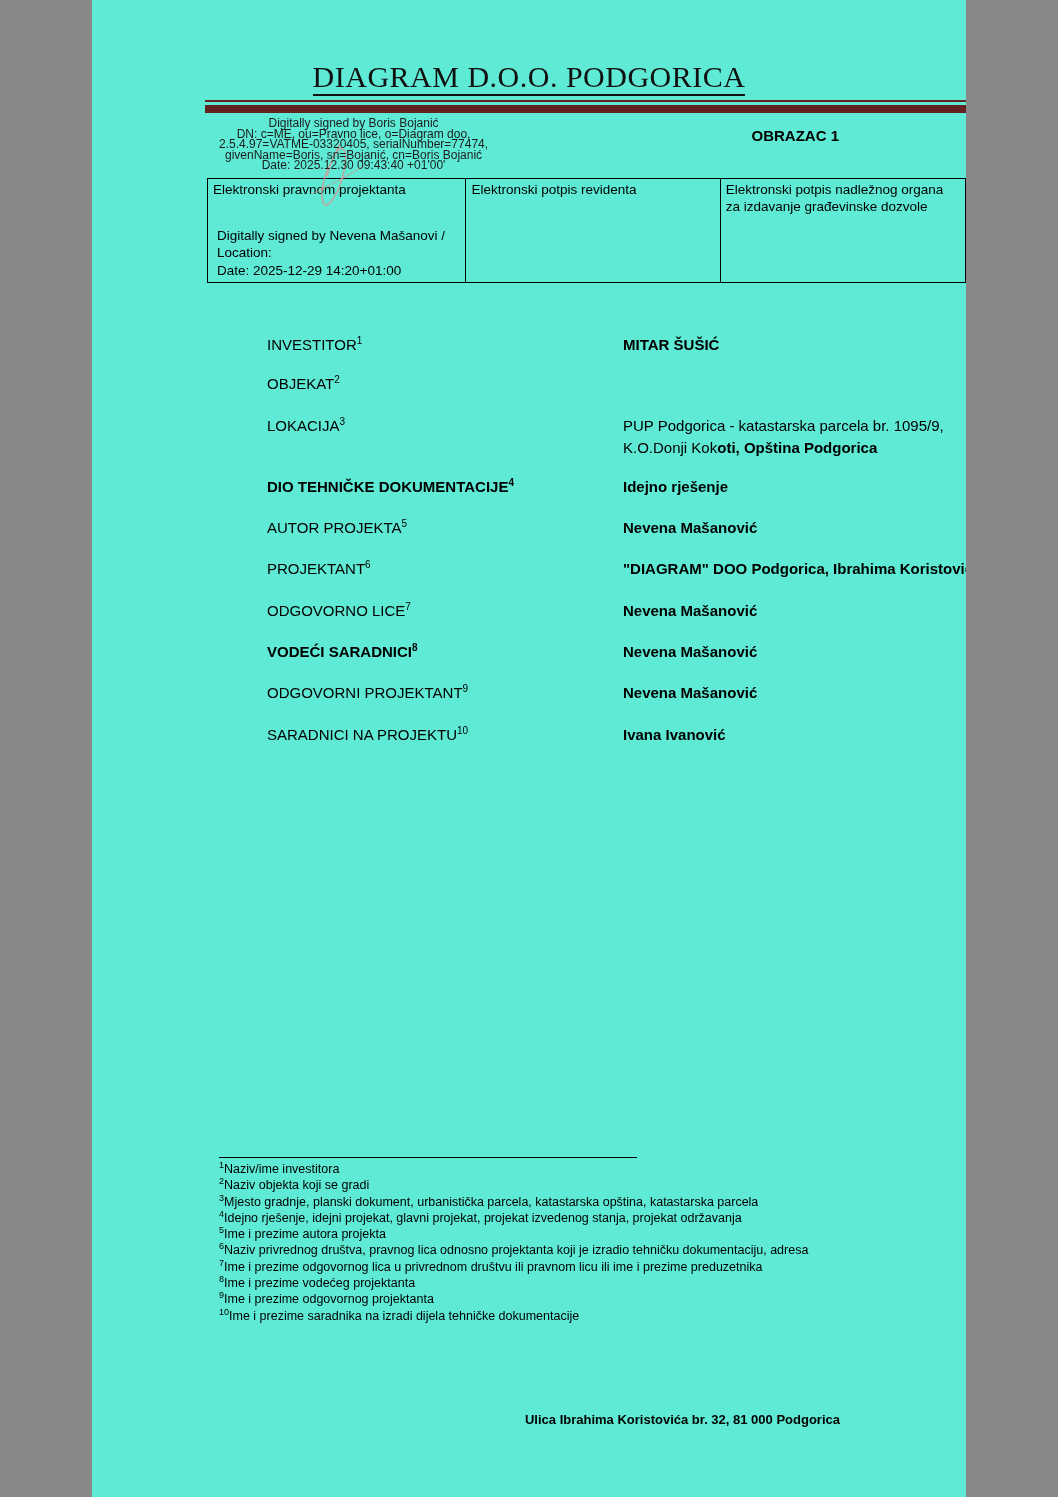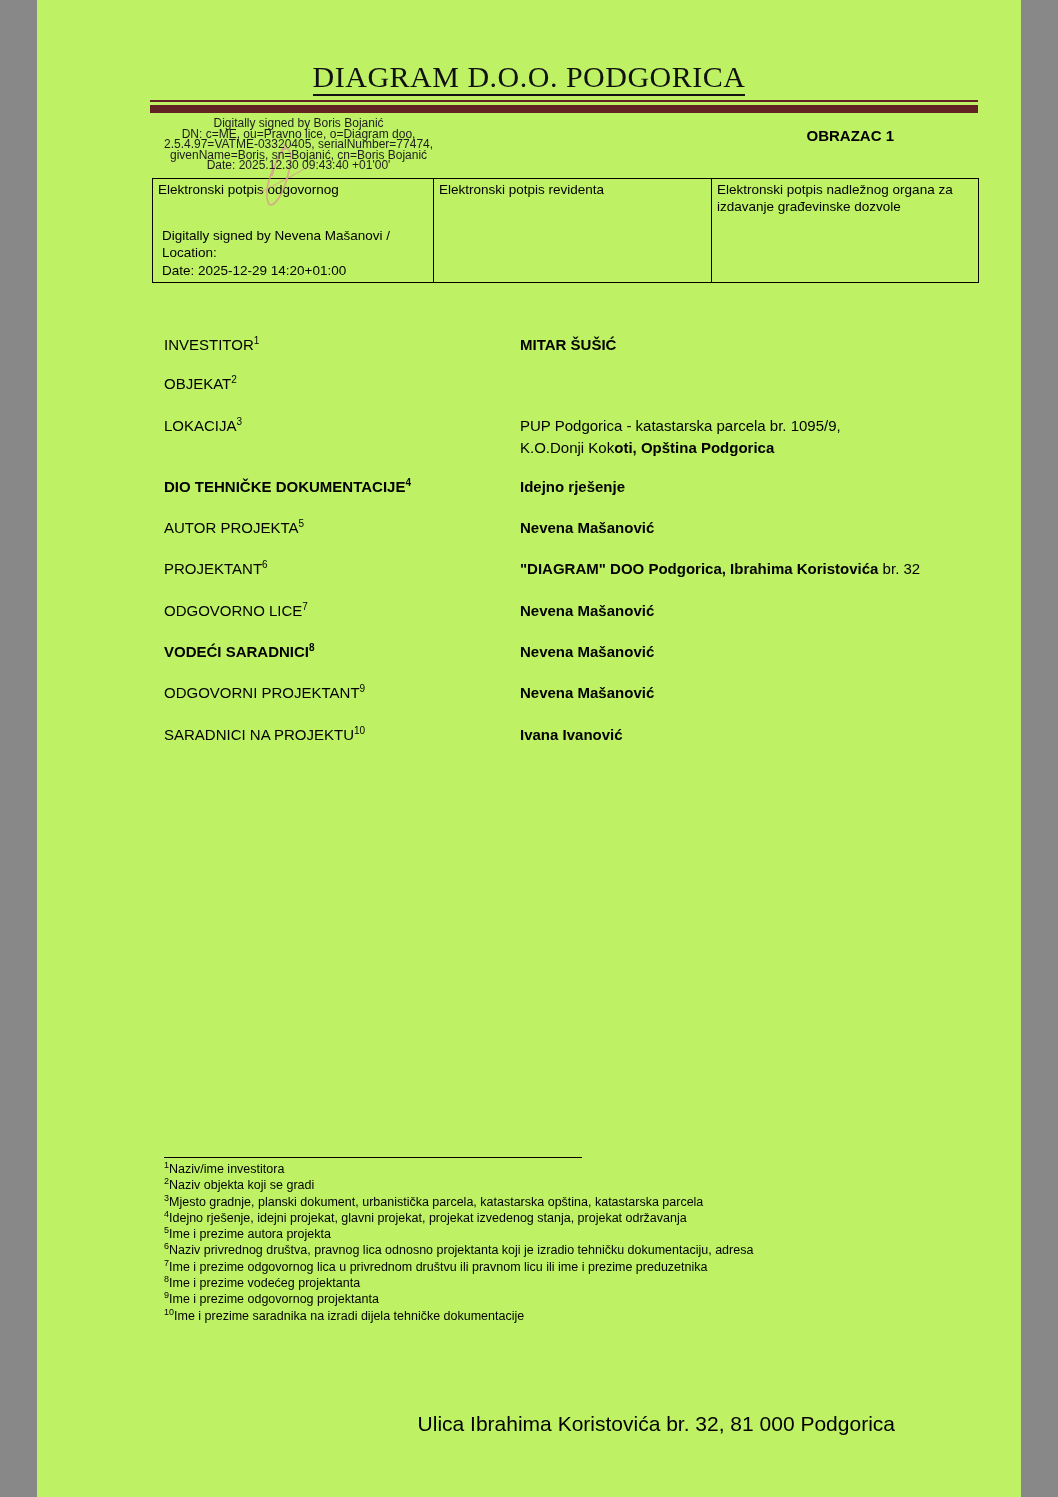--- a/index.html
+++ b/index.html
@@ -1,18 +1,18 @@
 <!DOCTYPE html>
 <html><head>
 <meta charset="utf-8">
 <style>
   html,body{margin:0;padding:0;background:#888;}
   .page{
-    position:relative;width:984px;height:1497px;margin:0 auto;
-    background:#bef264;overflow:hidden;
+    position:relative;width:874px;height:1497px;margin:0 auto;
+    background:#5eead4;overflow:hidden;
     font-family:"Liberation Sans",sans-serif;color:#000;
   }
   
   .title{
     position:absolute;top:60px;left:0;width:100%;text-align:center;
     font-family:"Liberation Serif",serif;font-size:30px;letter-spacing:.5px;color:#111;
   }
   .title .und{border-bottom:2.5px solid #111;padding-bottom:1px;}
   .bar-thin{position:absolute;left:113px;top:100px;width:828px;height:2px;background:#622423;}
   .bar-thick{position:absolute;left:113px;top:105px;width:828px;height:8px;background:#622423;}
@@ -31,30 +31,30 @@
   .sig-table td{
     border:1.5px solid #000;vertical-align:top;padding:3px 5px;
     font-size:13.5px;line-height:16.5px;height:96px;
   }
   .td1{width:270px;}
   .td2{width:267px;}
   .td3{width:256px;}
   .nev{margin-top:28px;font-size:13.5px;line-height:17.5px;padding-left:4px;}
   
   .frow{position:absolute;left:127px;width:812px;display:flex;font-size:15px;line-height:21.5px;}
-  .flabel{width:356px;flex:none;}
+  .flabel{width:356px;flex:none;margin-left:48px;}
   .fvalue{flex:1;}
   .b{font-weight:bold;}
   sup{font-size:10px;line-height:0;}
   
   .fn-divider{position:absolute;left:127px;top:1157px;width:418px;height:0;border-top:1.5px solid #000;}
   .footnotes{position:absolute;left:127px;top:1161px;width:800px;font-size:12.5px;line-height:16.3px;}
   .fn sup{font-size:9px;}
   
-  .footer{position:absolute;top:1412px;right:126px;font-size:21px;font-weight:normal;}
+  .footer{position:absolute;top:1412px;right:126px;font-size:13px;font-weight:bold;}
 </style>
 </head>
 <body>
 
 <div class="page">
 
   <div class="title">
     <span class="und">DIAGRAM D.O.O. PODGORICA</span>
   </div>
   <div class="bar-thin"></div>
@@ -71,21 +71,21 @@
 
   <svg class="squiggle" width="62" height="76" viewBox="0 0 62 76">
     <path d="M34 4 C 24 24, 12 46, 17 62 C 20 71, 30 58, 35 42 C 40 26, 42 14, 37 9 C 32 5, 25 20, 21 36" fill="none" stroke="#dc9494" stroke-width="1.6" opacity="0.75"></path>
     <path d="M6 54 C 20 47, 40 37, 58 26" fill="none" stroke="#dc9494" stroke-width="1.3" opacity="0.6"></path>
   </svg>
 
   <table class="sig-table">
     <tbody>
         <tr>
       <td class="td1">
-        <div>Elektronski potpis odgovornog</div>
+        <div>Elektronski pravnom projektanta</div>
         <div class="nev">
           <div>Digitally signed by Nevena Mašanovi /</div>
           <div>Location:</div>
           <div>Date: 2025-12-29 14:20+01:00</div>
         </div>
       </td>
       <td class="td2">
         <div>Elektronski potpis revidenta</div>
       </td>
       <td class="td3">

